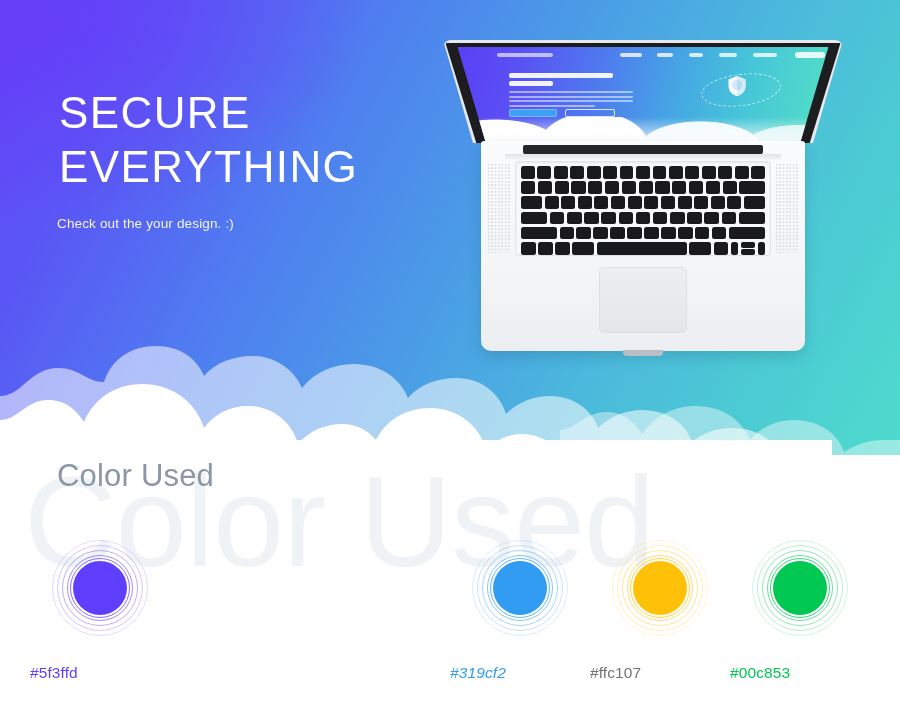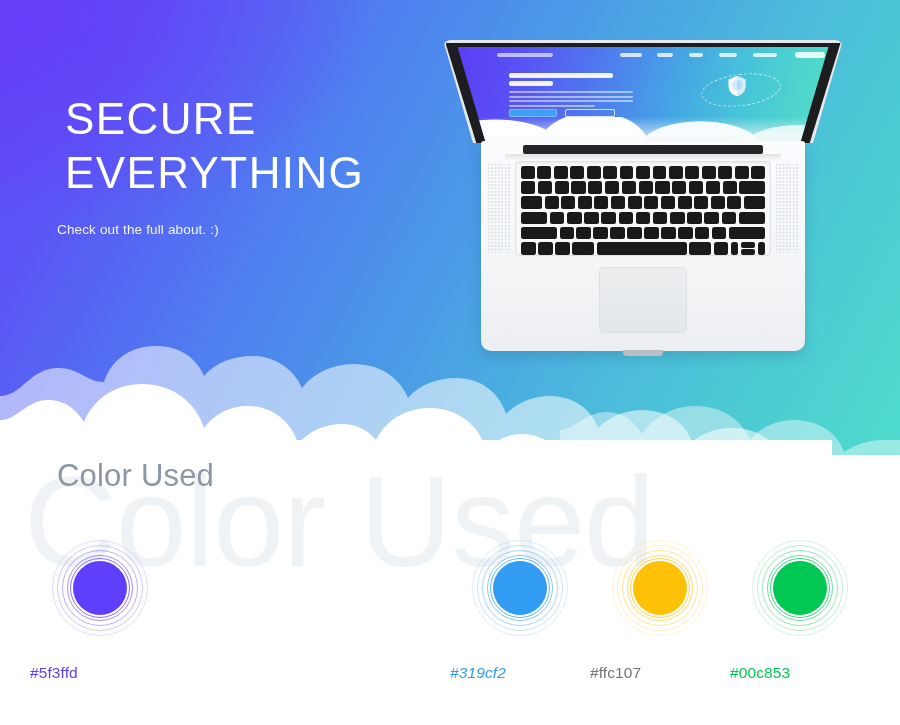--- a/index.html
+++ b/index.html
@@ -55,21 +55,21 @@
     left: 57px; top: 84px;
     width: 340px;
     z-index: 6;
   }
   .hero-title {
     color: #ffffff;
     font-size: 44px;
     font-weight: 300;
     line-height: 1.22;
     letter-spacing: 1.4px;
-    margin: 8px;
+    margin: 2px;
     white-space: pre-line;
   }
   .hero-para {
     color: rgba(255,255,255,0.92);
     font-size: 13.5px;
     font-weight: 400;
     line-height: 1.62;
     margin: 0;
     letter-spacing: 0.15px;
   }
@@ -381,21 +381,21 @@
 <body>
 
 <div id="page">
 
   <section class="hero">
     <div class="hero-gradient"></div>
 
     <div class="hero-text">
       <h1 class="hero-title">SECURE
 EVERYTHING</h1>
-      <p class="hero-para p2">Check out the full about. :)</p>
+      <p class="hero-para p2">Check out the your design. :)</p>
     </div>
 
     <div class="laptop">
 
       <div class="lid">
         <div class="lid-shell"></div>
         <div class="lid-bezel"></div>
 
         <div class="lid-screen">
           <div class="scr-navbar">

